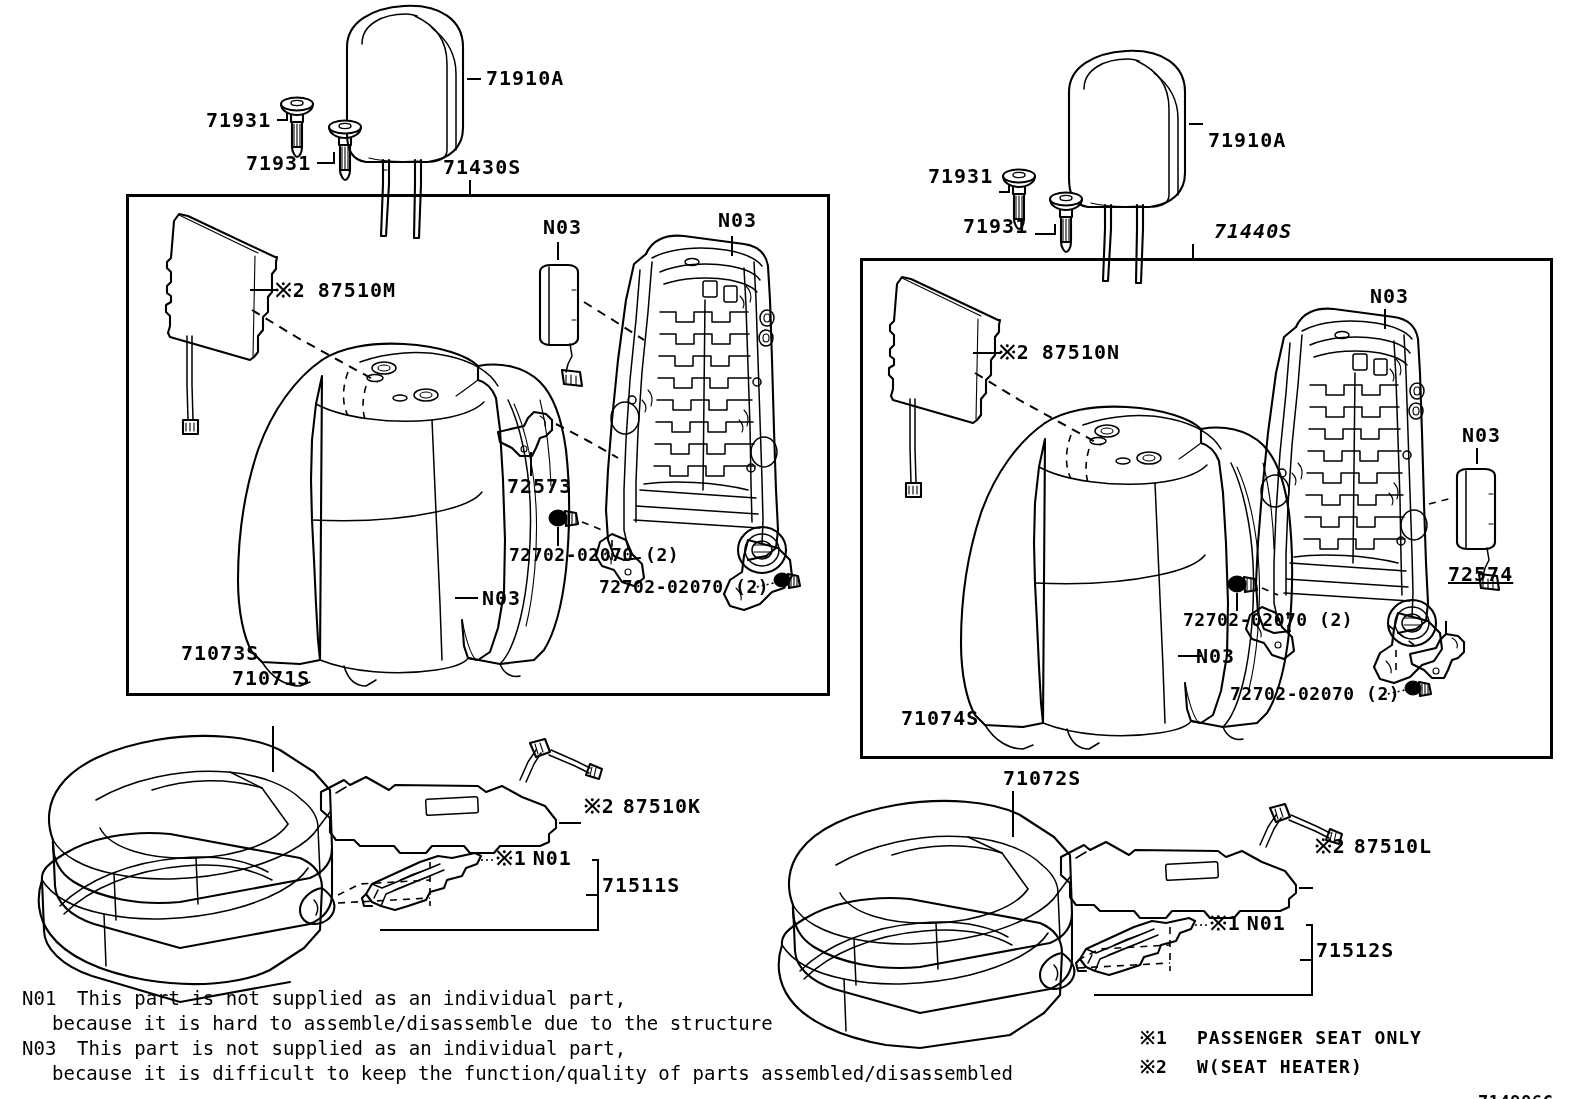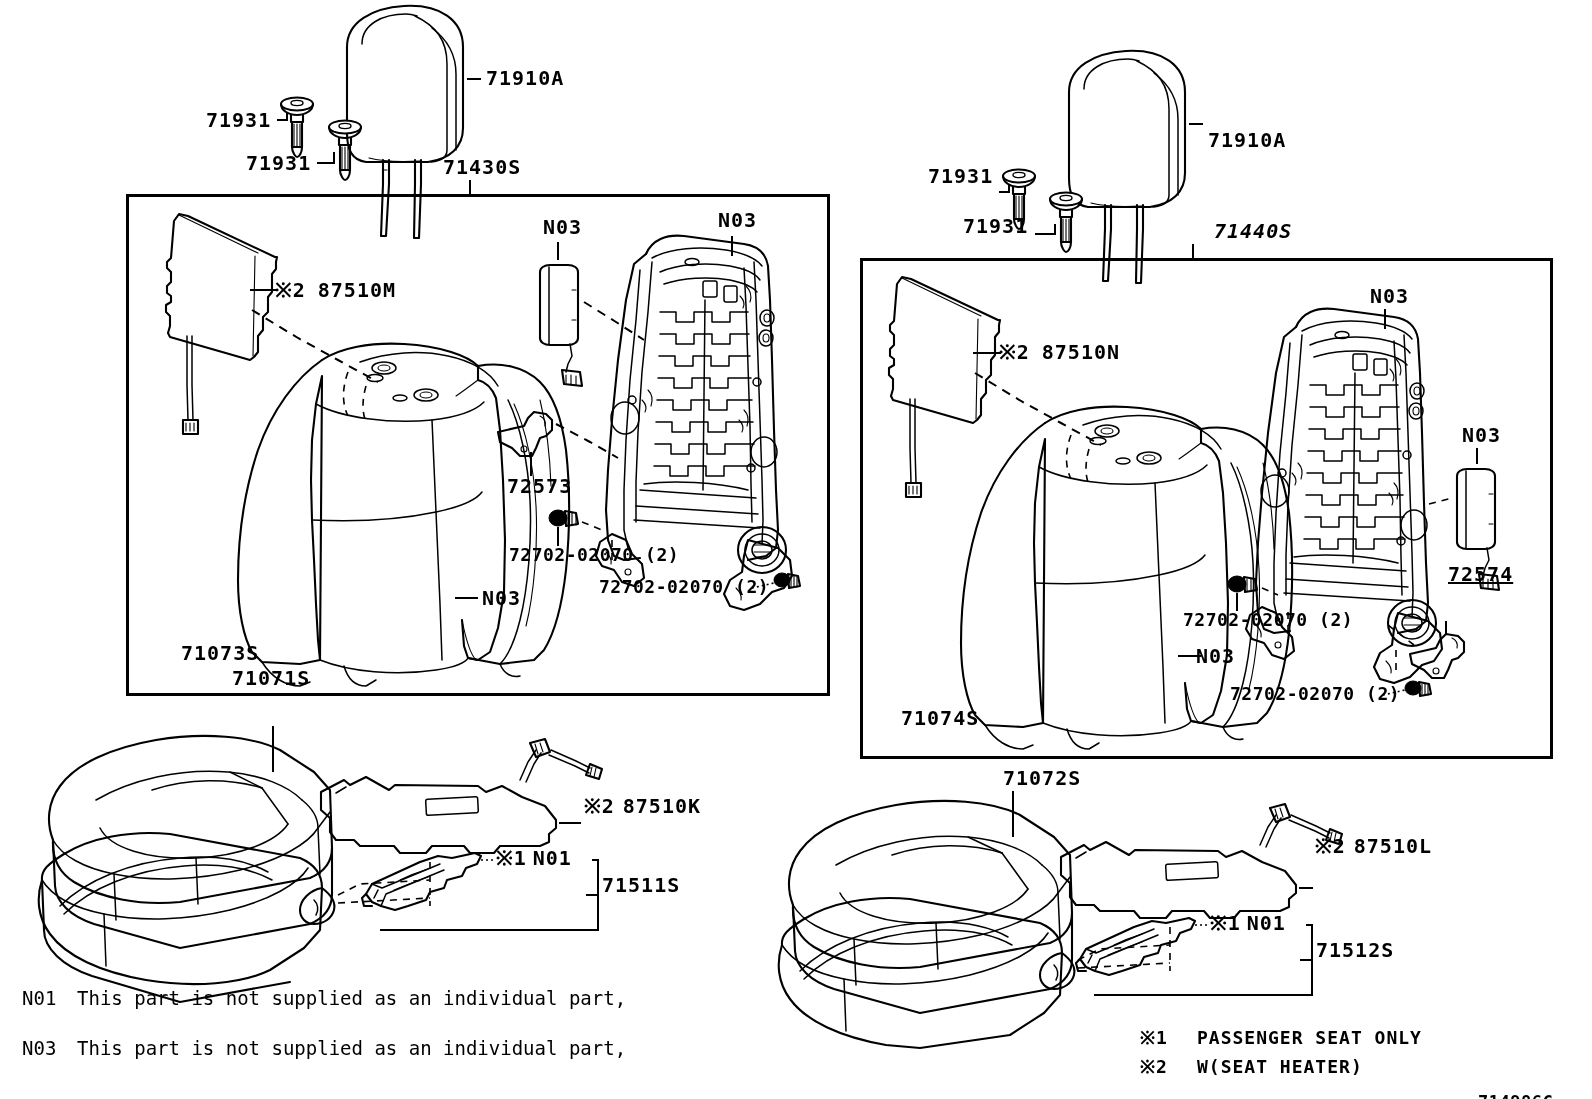--- a/index.html
+++ b/index.html
@@ -581,22 +581,24 @@
   <div class="lbl part" style="left:496px;top:848px;"><span class="mark">※1</span><span style="display:inline-block;width:6px;"></span><span>N01</span></div>
   <div class="lbl part" style="left:602px;top:875px;">71511S</div>
 
   <div class="lbl part" style="left:955px;top:768px;margin-left:48px;">71072S</div>
   <div class="lbl part" style="left:1315px;top:828px;margin-top:8px;"><span class="mark">※2</span><span style="display:inline-block;width:8px;"></span><span>87510L</span></div>
   <div class="lbl part" style="left:1210px;top:913px;"><span class="mark">※1</span><span style="display:inline-block;width:6px;"></span><span>N01</span></div>
   <div class="lbl part" style="left:1316px;top:940px;">71512S</div>
 
   <div class="lbl note" style="left:22px;top:989px;">N01</div>
   <div class="lbl note" style="left:77px;top:989px;">This part is not supplied as an individual part,</div>
+  <div class="lbl note" style="left:52px;top:1014px;">because it is hard to assemble/disassemble due to the structure</div>
   <div class="lbl note" style="left:22px;top:1039px;">N03</div>
   <div class="lbl note" style="left:77px;top:1039px;">This part is not supplied as an individual part,</div>
+  <div class="lbl note" style="left:52px;top:1064px;">because it is difficult to keep the function/quality of parts assembled/disassembled</div>
 
   <div class="lbl legend" style="left:1140px;top:1029px;">※1</div>
   <div class="lbl legend" style="left:1197px;top:1029px;">PASSENGER SEAT ONLY</div>
   <div class="lbl legend" style="left:1140px;top:1058px;">※2</div>
   <div class="lbl legend" style="left:1197px;top:1058px;">W(SEAT HEATER)</div>
 
   <div class="lbl docid" style="left:1478px;top:1058px;margin-top:36px;">714986C</div>
 
 </div>
 

